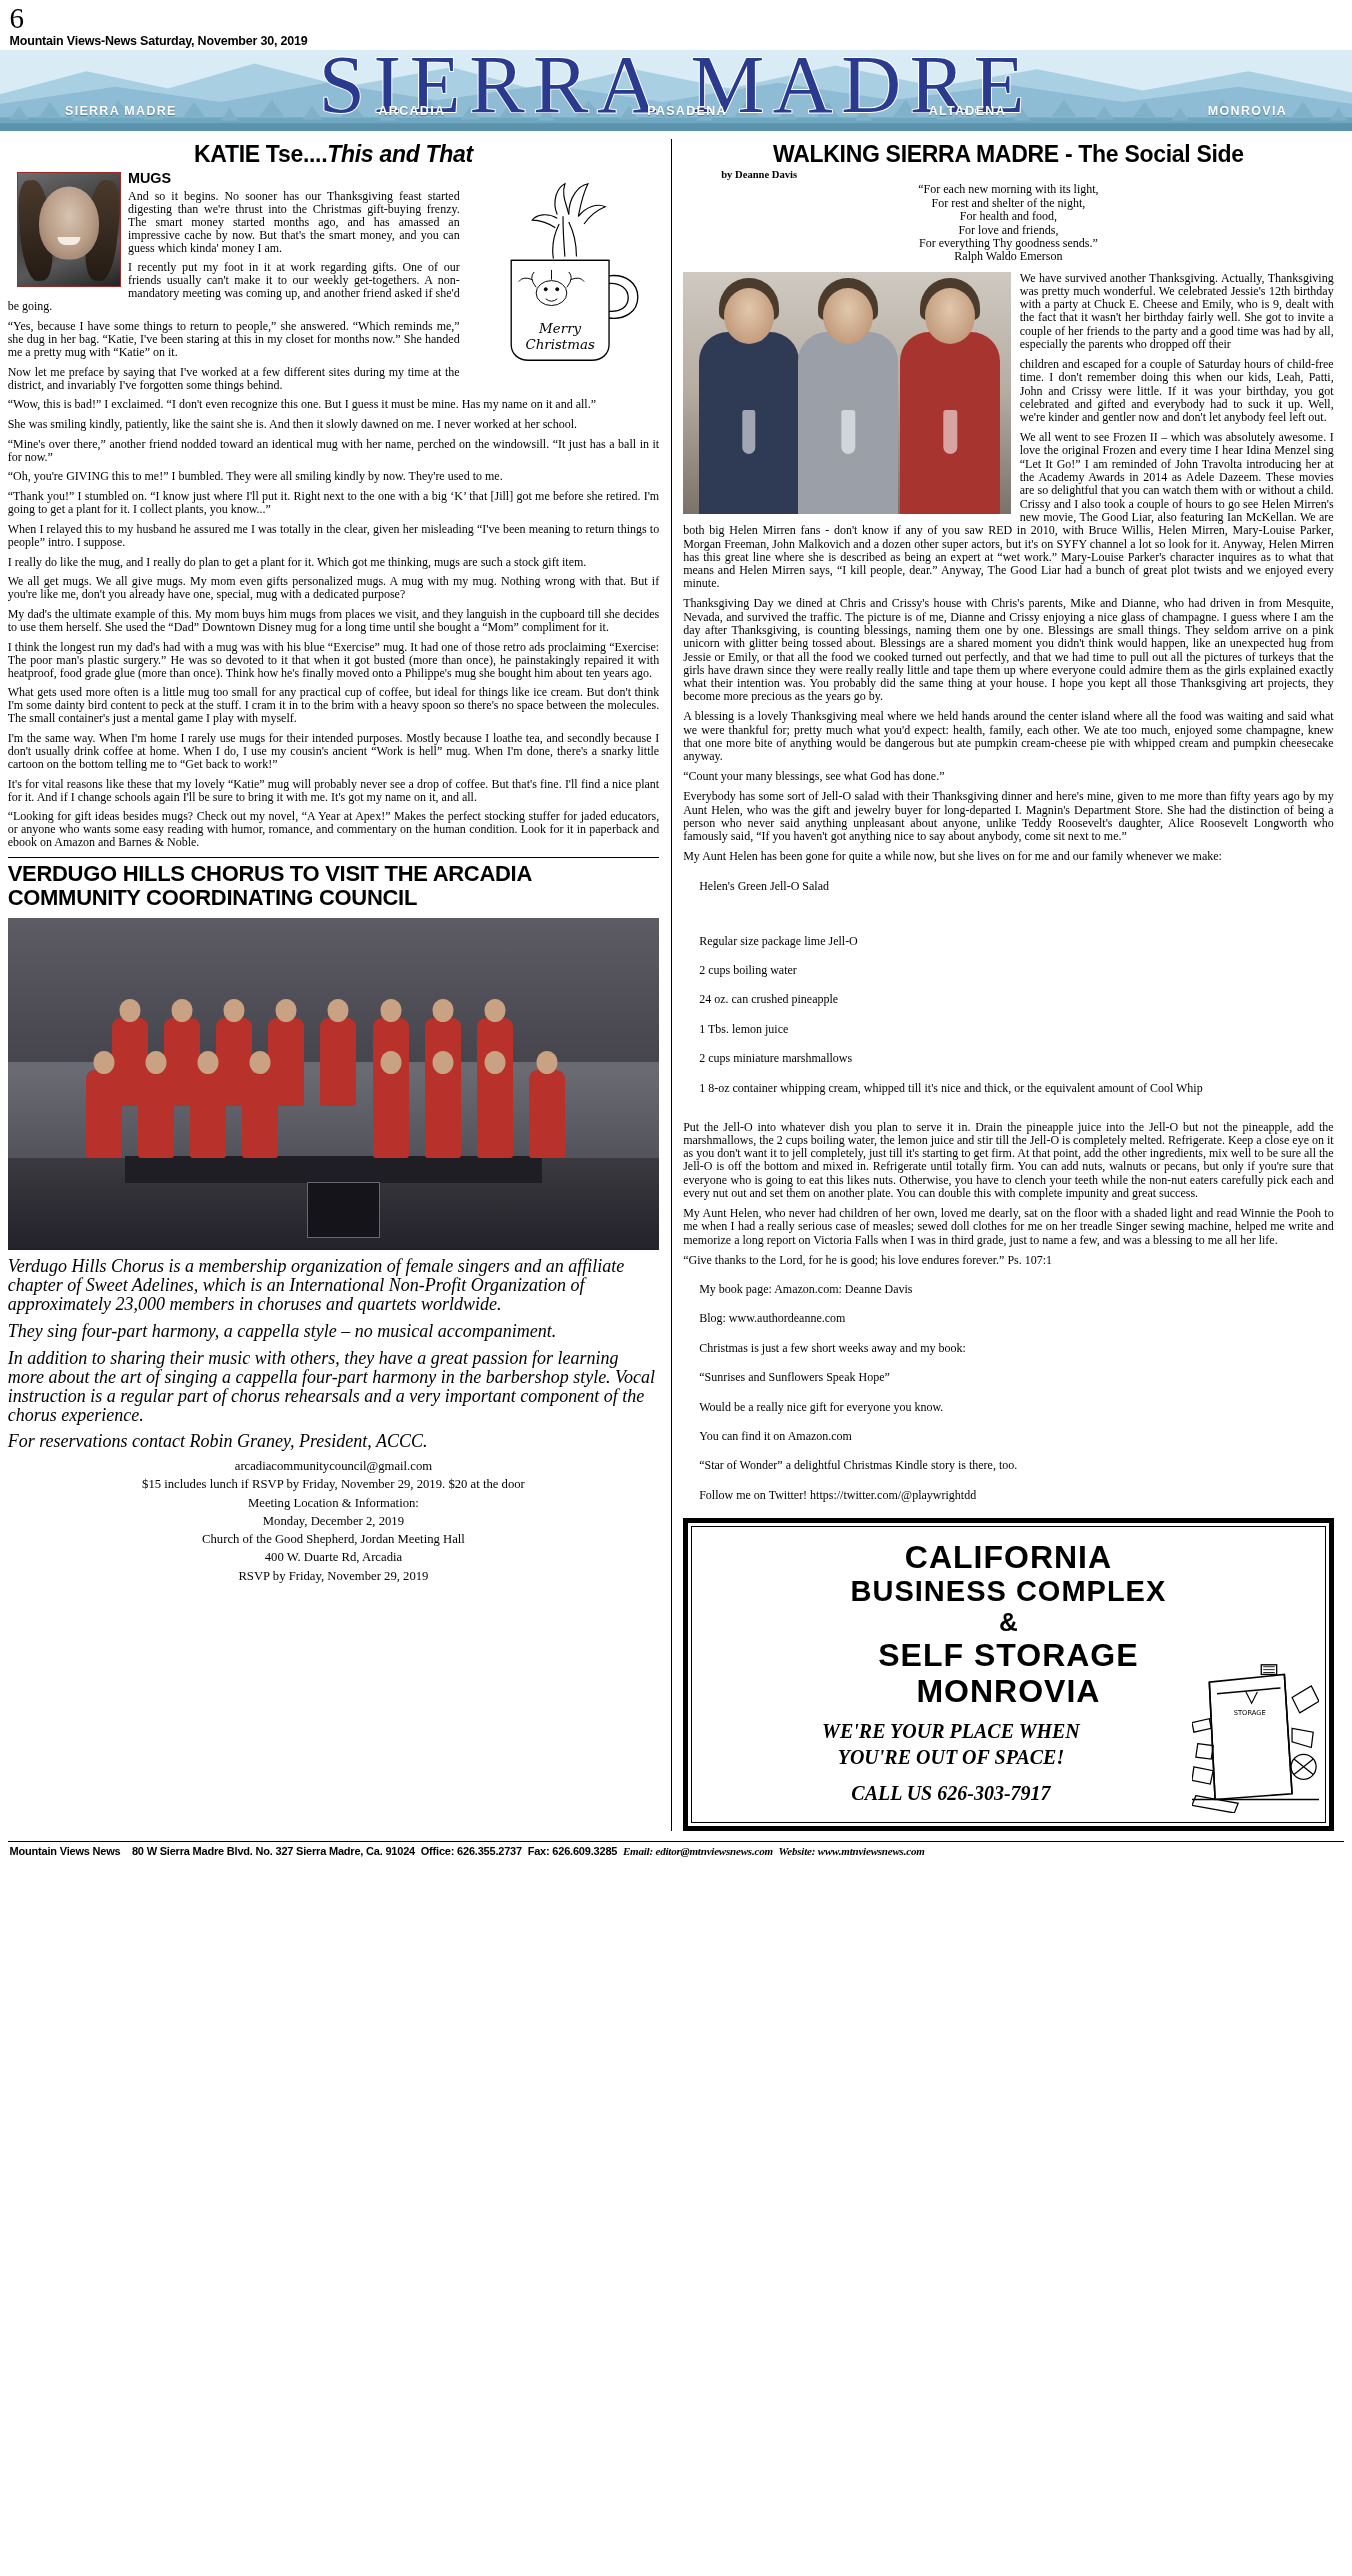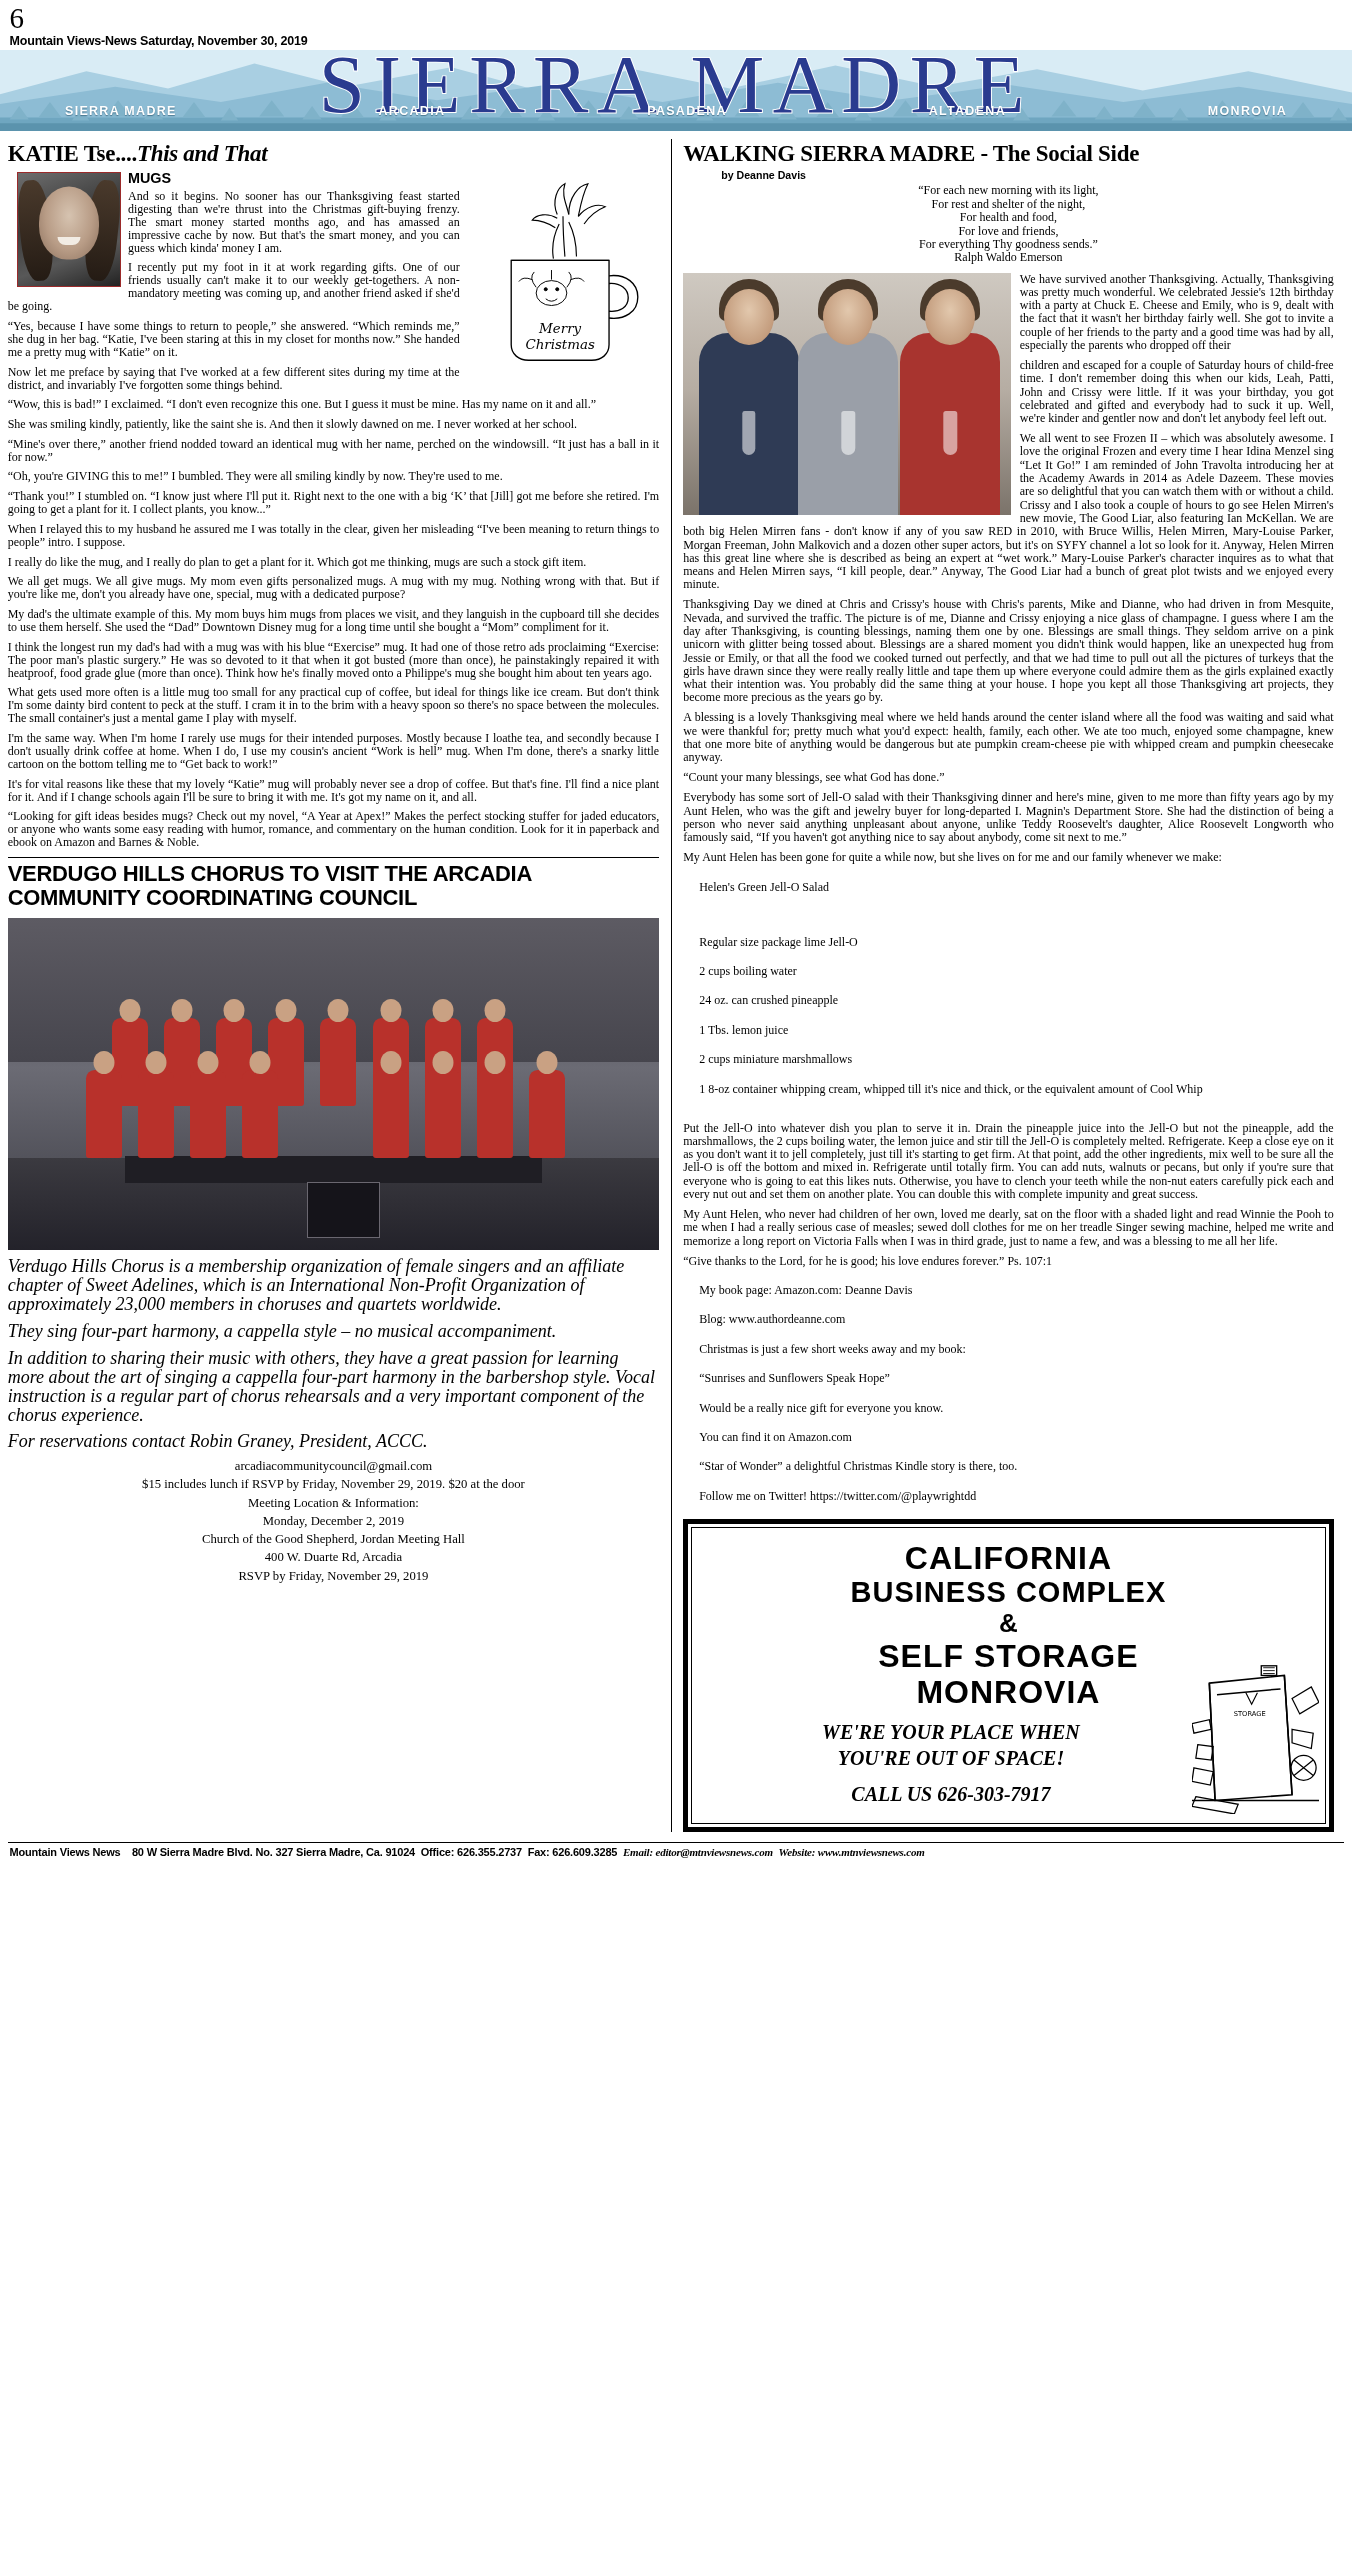--- a/index.html
+++ b/index.html
@@ -63,29 +63,30 @@
 
   
   .sheet { position: relative; width: 1352px; padding: 0 7.7px; }
   .cols { display: flex; gap: 0; }
   .colL { width: 663px; padding-right: 11.5px; }
   .vrule { width: 1px; background: #000; margin: 3.8px 0 0 0; align-self: stretch; }
   .colR { width: 662px; padding-left: 11.5px; }
 
   
   .sec-head {
-    font-family: Liberation Serif, serif;
+    font-family: Liberation Sans, sans-serif;
     font-weight: bold;
     font-size: 23px; line-height: 26px;
     margin: 5.8px 0 3.8px 0;
     letter-spacing: -0.3px;
+    text-align: center;
   }
   .sec-head .ital { font-style: italic; }
   .byline {
-    font-family: Liberation Sans, sans-serif;
+    font-family: Liberation Serif, serif;
     font-size: 10.6px; font-weight: bold;
     margin: -1.9px 0 3.8px 38px;
   }
 
   
   .kt-wrap { position: relative; }
   .kt-photo {
     float: left;
     width: 104px; height: 115px;
     border: 1.4px solid #9b2a2a;

